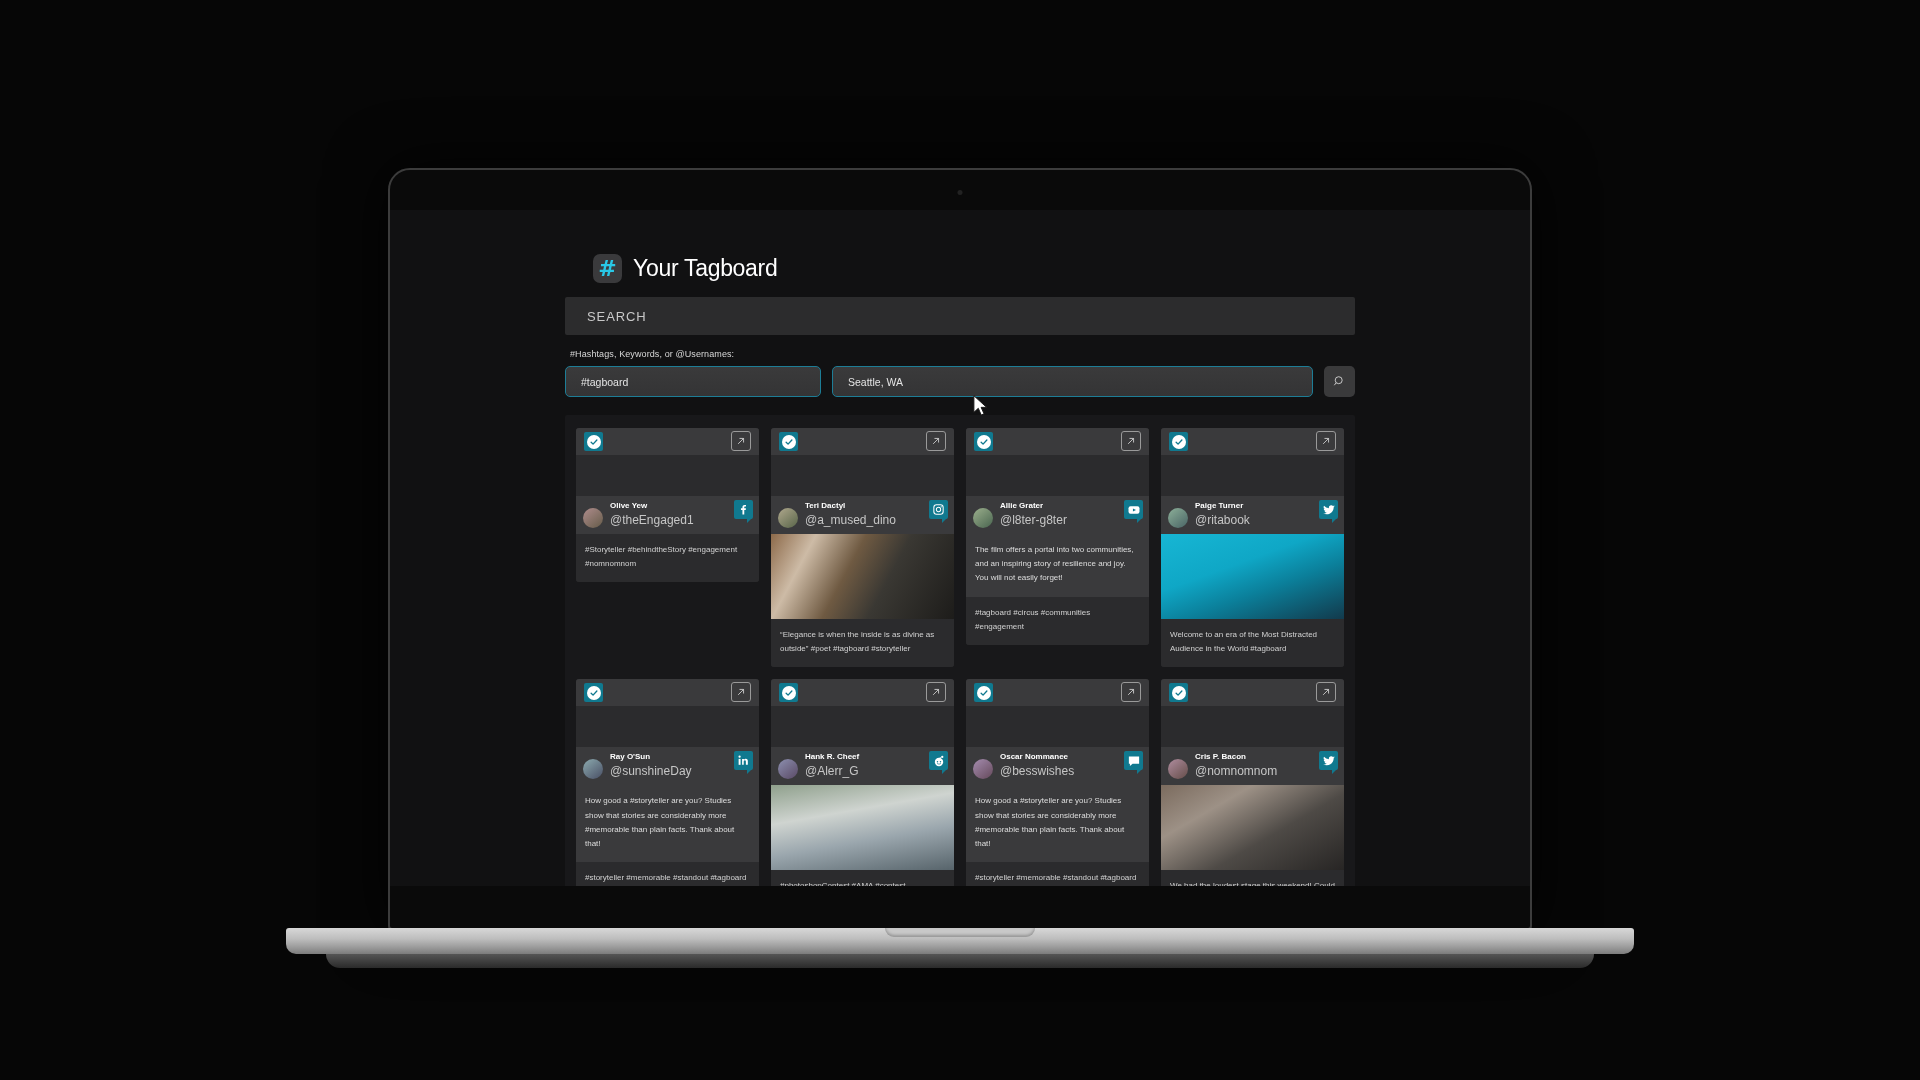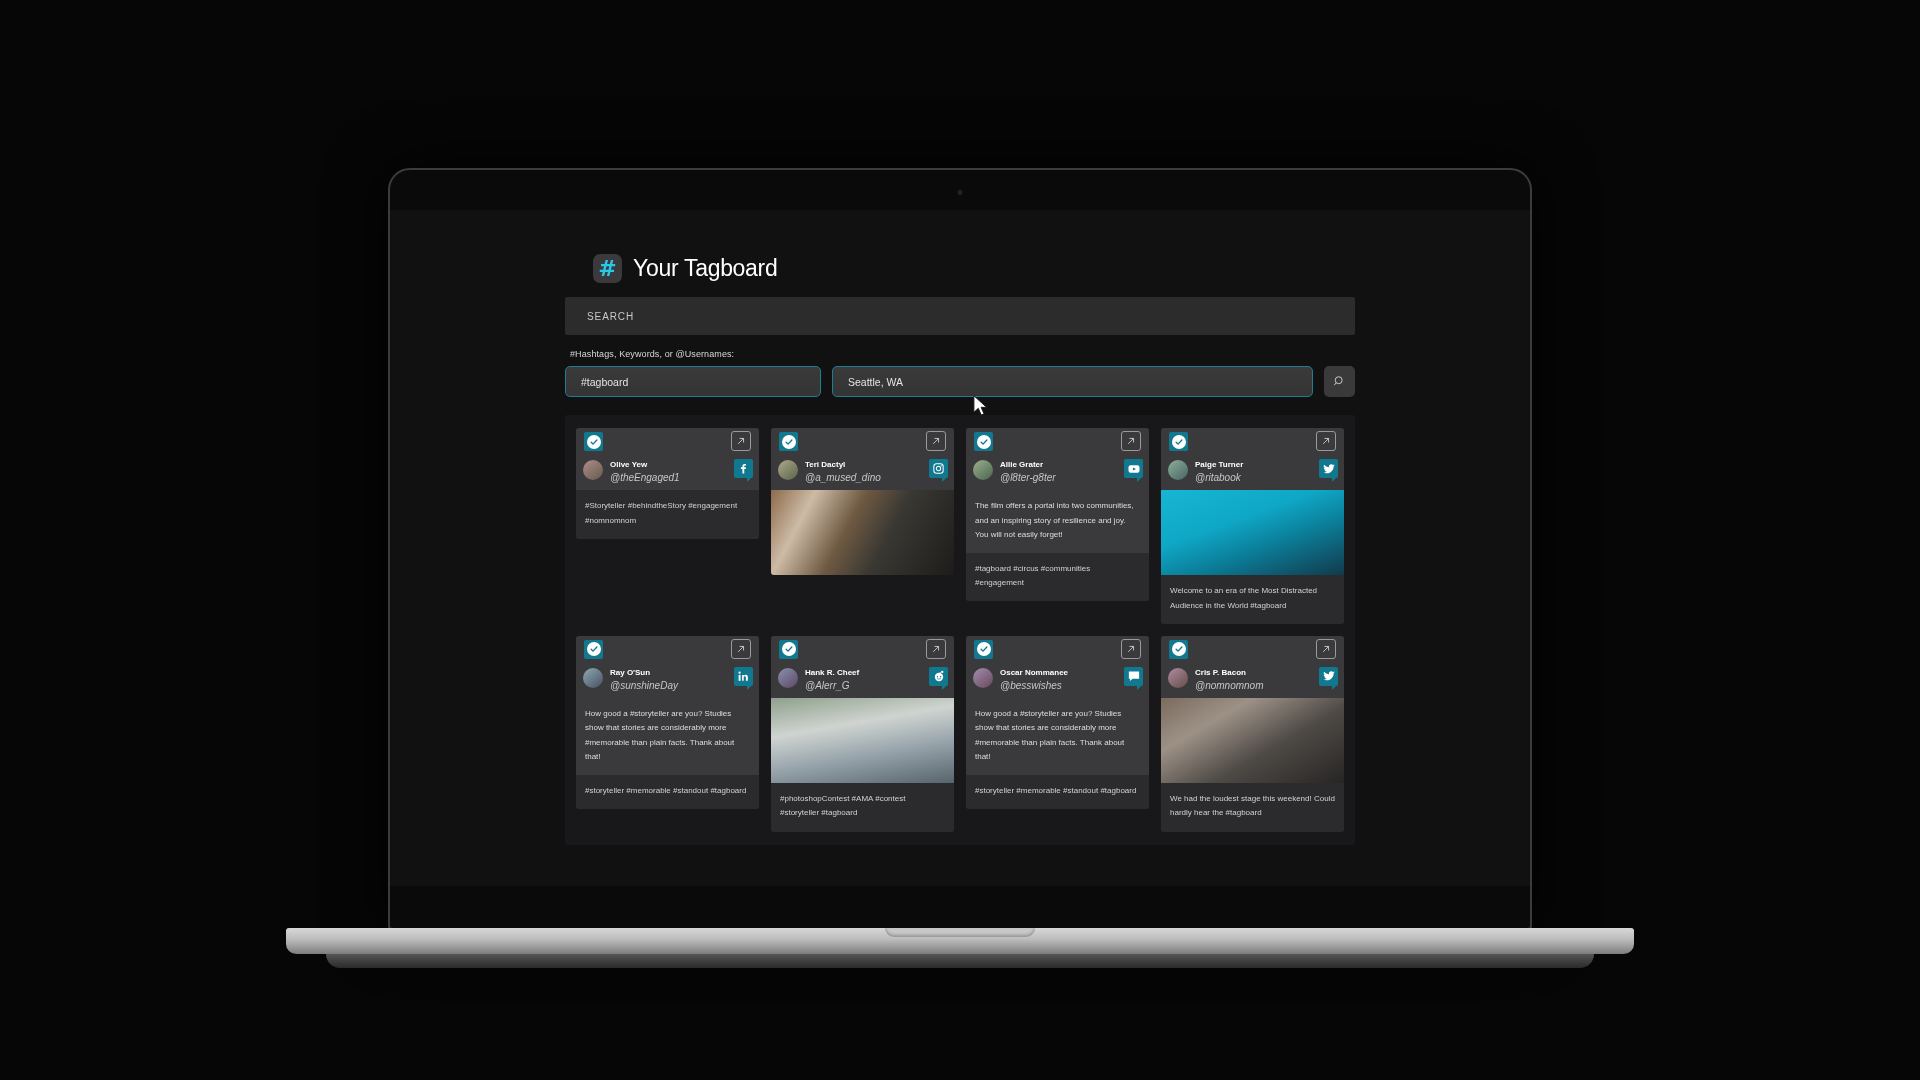--- a/index.html
+++ b/index.html
@@ -52,21 +52,21 @@
     width:29px; height:29px; border-radius:7px; background:#3a3a3c;
     display:flex; align-items:center; justify-content:center;
     color:#29c8e6; font-size:22px; font-weight:700; line-height:1;
     font-family:"DejaVu Sans", sans-serif;
   }
   .brandtitle{ color:#fff; font-size:23px; font-weight:400; letter-spacing:-.3px; }
 
   .searchbar{
     background:#2c2c2d; height:38px; border-radius:2px;
     display:flex; align-items:center; padding:0 22px;
-    color:#c8c8c8; font-size:10px; letter-spacing:.9px;
+    color:#c8c8c8; font-size:13px; letter-spacing:.9px;
   }
 
   .fieldlabel{ color:#d8d8d8; font-size:9px; margin:14px 0 7px 5px; letter-spacing:.1px; }
   .fieldrow{ display:flex; gap:11px; align-items:center; }
   .tinput{
     height:31px; border:1px solid #1d7d96; border-radius:5px;
     background:linear-gradient(#3a3a3b,#343435);
     color:#e4e4e4; font-size:10.5px; display:flex; align-items:center;
     padding:0 15px;
   }
@@ -89,26 +89,26 @@
     display:flex; align-items:center; justify-content:center;
   }
   .vdot{ width:14px; height:14px; border-radius:50%; background:#fff;
     display:flex; align-items:center; justify-content:center; }
   .expand{
     position:absolute; right:8px; top:3px; width:20px; height:20px;
     border:1px solid #9a9a9a; border-radius:3px;
     display:flex; align-items:center; justify-content:center; color:#ccc;
   }
 
-  .userrow{ display:flex; align-items:flex-start; gap:7px; padding:5px 7px 6px 7px;
-    background:#3a3a3c; position:relative; }
+  .userrow{ display:flex; align-items:flex-end; gap:7px; padding:5px 7px 6px 7px;
+    background:#3a3a3c; position:relative;margin-top:41px; }
   .avatar{ width:20px; height:20px; border-radius:50%; flex:0 0 20px; overflow:hidden;
     background:#6a6a6a; }
   .uname{ color:#fff; font-size:8px; font-weight:700; line-height:1.35; }
-  .uhandle{ color:#c6c6c6; font-size:10px; line-height:1.35;font-style:italic; }
+  .uhandle{ color:#c6c6c6; font-size:12px; line-height:1.35; }
   .netbadge{
     position:absolute; right:6px; top:4px; width:19px; height:19px;
     background:#10798f; border-radius:2px;
     display:flex; align-items:center; justify-content:center; color:#fff;
   }
   .netbadge::after{
     content:""; position:absolute; right:1px; bottom:-4px;
     border-left:5px solid #10798f; border-bottom:5px solid transparent;
   }
 
@@ -219,20 +219,21 @@
                       <svg viewBox="0 0 24 24" width="13" height="13" fill="none" stroke="#fff" stroke-width="1.9">
                         <rect x="3.4" y="3.4" width="17.2" height="17.2" rx="5"></rect>
                         <circle cx="12" cy="12" r="4"></circle>
                         <circle cx="17" cy="7" r="1.2" fill="#fff" stroke="none"></circle>
                       </svg>
                     </div>
     </div>
 
     <div class="cmedia" style="height:85px;background:linear-gradient(118deg,#8d6a4a 0%,#cdbba6 20%,#6f5a42 42%,#3a3833 62%,#1d1c1a 100%)"></div>
 
+    <div class="ctags">“Elegance is when the inside is as divine as outside” #poet #tagboard #storyteller</div>
   </div>
                 <div class="card">
     <div class="card-top">
       <div class="verified">
         <span class="vdot">
           <svg viewBox="0 0 14 14" width="10" height="10">
                           <path d="M3 7.3 L5.7 10 L11 4.2" stroke="#10798f" stroke-width="1.9" fill="none" stroke-linecap="round" stroke-linejoin="round"></path>
                         </svg>
         </span>
       </div>

